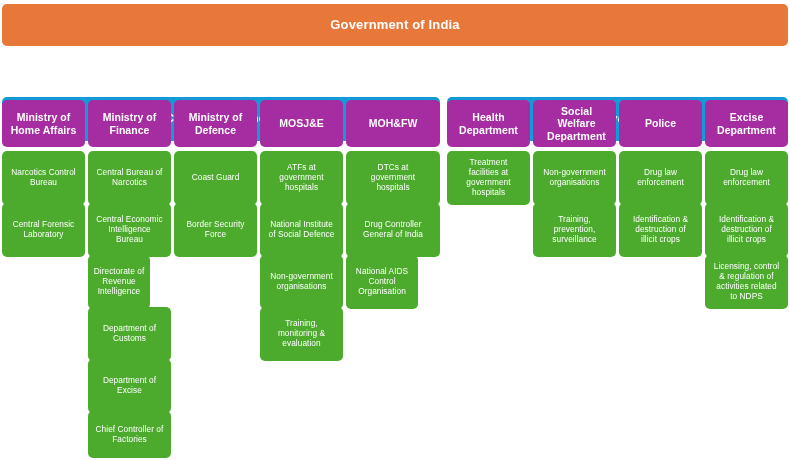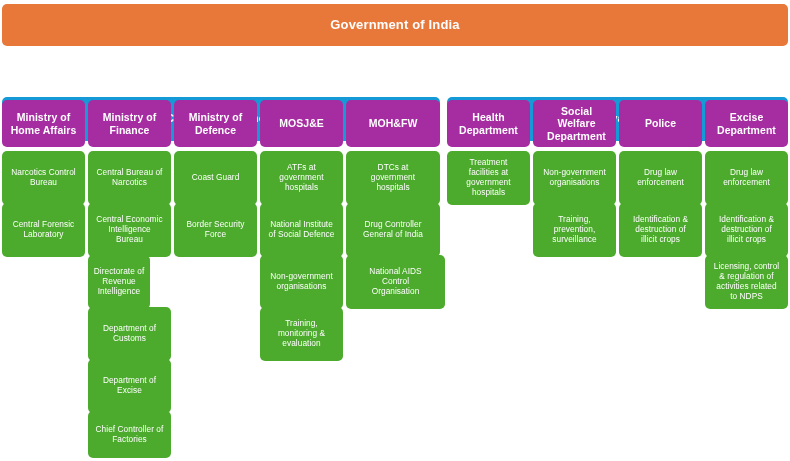--- a/index.html
+++ b/index.html
@@ -113,21 +113,21 @@
 organisations</div>
   <div class="node lvl-unit" style="left:260px; top:307px; width:83px; height:54px;">Training,
 monitoring &amp;
 evaluation</div>
 
   <div class="node lvl-unit" style="left:346px; top:151px; width:94px; height:54px;">DTCs at
 government
 hospitals</div>
   <div class="node lvl-unit" style="left:346px; top:203px; width:94px; height:54px;">Drug Controller
 General of India</div>
-  <div class="node lvl-unit" style="left:346px; top:255px; width:99px; height:54px;">National AIDS
+  <div class="node lvl-unit" style="left:346px; top:255px; width:72px; height:54px;">National AIDS
 Control
 Organisation</div>
 
   <div class="node lvl-unit" style="left:447px; top:151px; width:83px; height:54px;">Treatment
 facilities at
 government
 hospitals</div>
 
   <div class="node lvl-unit" style="left:533px; top:151px; width:83px; height:54px;">Non-government
 organisations</div>

